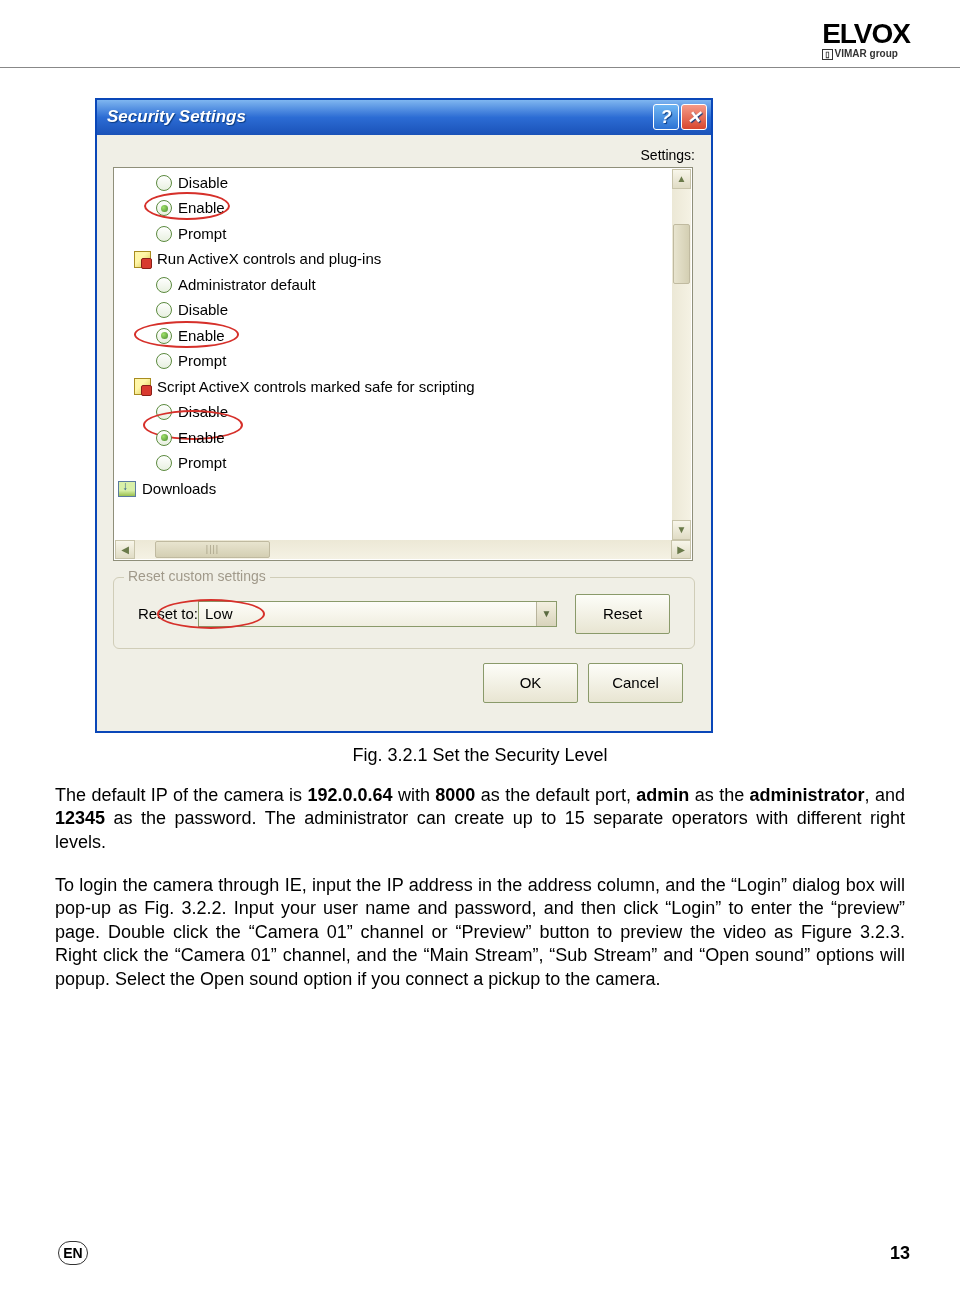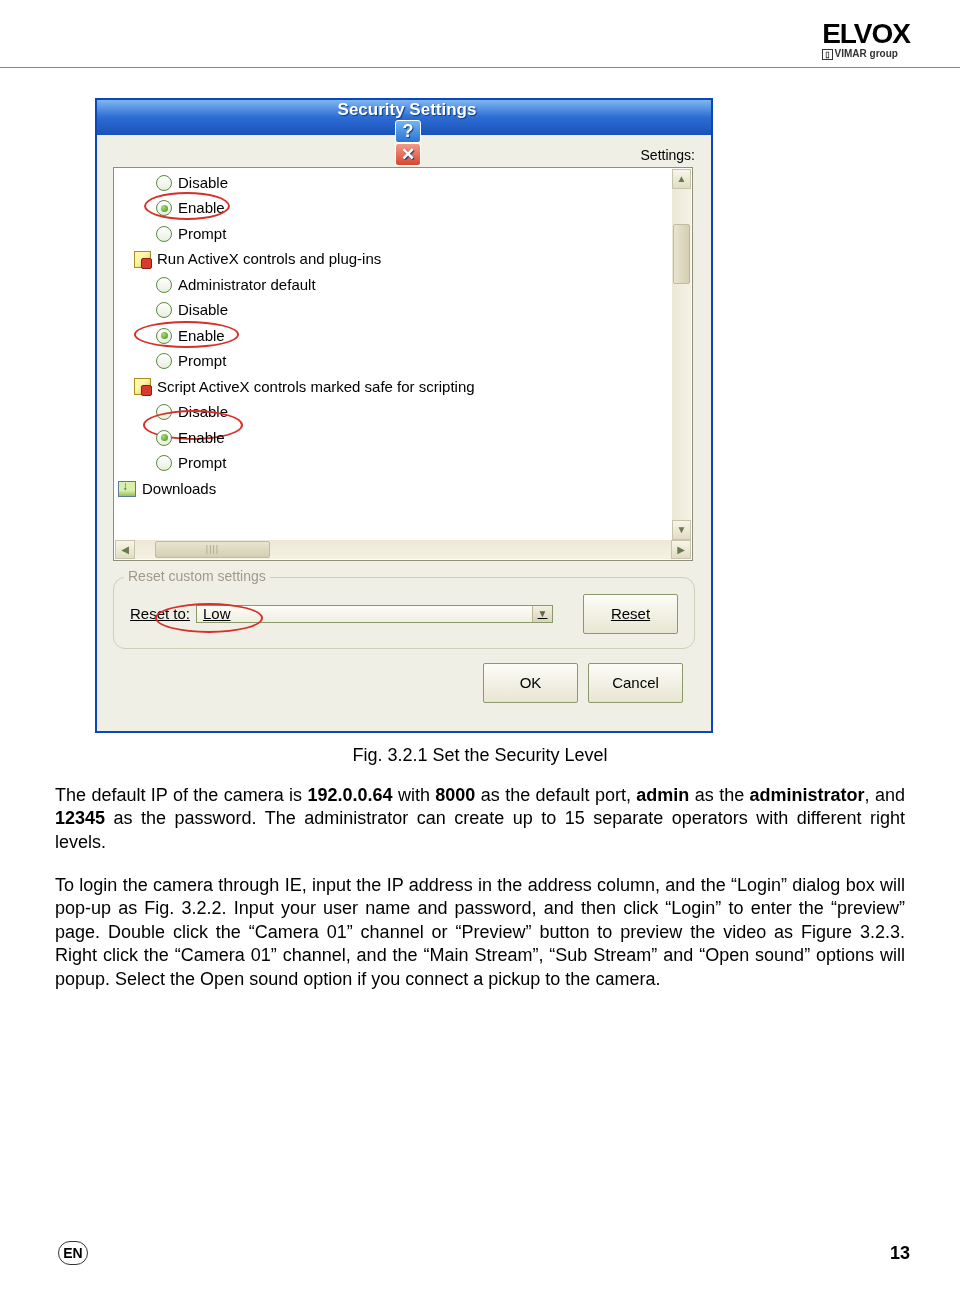--- a/index.html
+++ b/index.html
@@ -35,24 +35,24 @@
     background: #f0efe6;
   }
   .titlebar {
     height: 35px;
     background: linear-gradient(to bottom, #7fb6f0 0%, #2c6cd4 50%, #1a52b8 100%);
     display: flex;
     align-items: center;
     padding: 0 4px 0 10px;
     color: #fff;
     font-weight: bold;
+    font-style: italic;
     font-size: 17px;
     font-family: 'Trebuchet MS', sans-serif;
     text-shadow: 1px 1px 1px #0a3a80;
-    flex-direction: column;
   }
   .title-text { flex: 1; }
   .titlebar-btn {
     width: 26px; height: 26px;
     margin-left: 2px;
     border: 1px solid #fff;
     border-radius: 3px;
     display: flex; align-items: center; justify-content: center;
     font-family: Arial, sans-serif;
   }
@@ -140,34 +140,33 @@
     display:flex; background:#f2f0e6;
   }
   .htrack { flex:1; position:relative; background: linear-gradient(to bottom, #ece8d6, #f5f2e4);}
   .hthumb { position:absolute; top:1px; bottom:1px; left:20px; width:115px;
     background: linear-gradient(to bottom, #e8e4cf, #d4cfb3); border:1px solid #c0baa0; border-radius:2px;}
   .hthumb::after { content:"||||"; position:absolute; left:50%; top:50%; transform:translate(-50%,-55%); color:#a8a288; font-size:9px; letter-spacing:1px;}
 
   .fieldset {
     margin-top: 16px;
     border: 1px solid #d0cdb8;
-    border-radius: 12px;
-    padding: 16px 16px 14px;
-    position: relative;
-    text-decoration: underline;
+    border-radius: 6px;
+    padding: 16px 24px 14px;
+    position: relative;
   }
   .legend {
     position: absolute; top: -10px; left: 10px;
     background: #f0efe6; padding: 0 4px;
     font-size: 14px; color: #a0998a;
   }
-  .reset-row { display:flex; align-items:center; gap:6px; }
+  .reset-row { display:flex; align-items:center; }
   .reset-label { font-size:15px; }
   .combo {
-    flex:1; height:18px;
+    flex:1; height:26px;
     display:flex; align-items:center;
     border: 1px solid #8a9a6a;
     background: linear-gradient(to bottom, #fdfdf8, #f0eee0);
     position: relative;
   }
   .combo-text { flex:1; padding:0 6px; font-size:15px; }
   .combo-btn { width:20px; height:100%; border-left:1px solid #b8b49c;
     background: linear-gradient(to bottom, #f3f0e0, #d8d3bb);
     display:flex; align-items:center; justify-content:center; color:#5a6a40; font-size:10px;}
 

